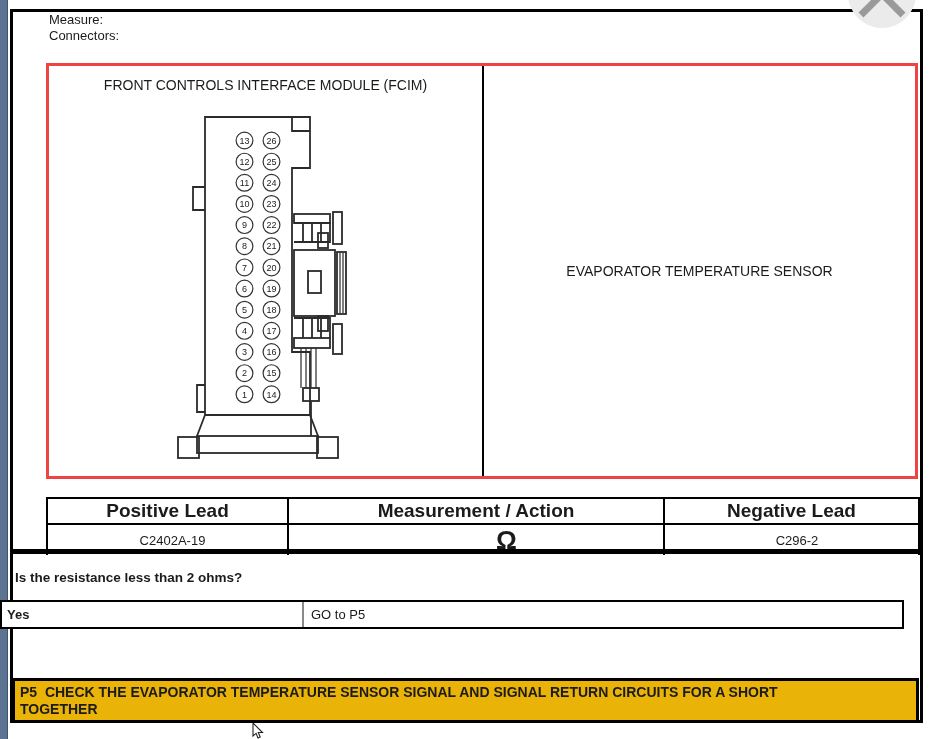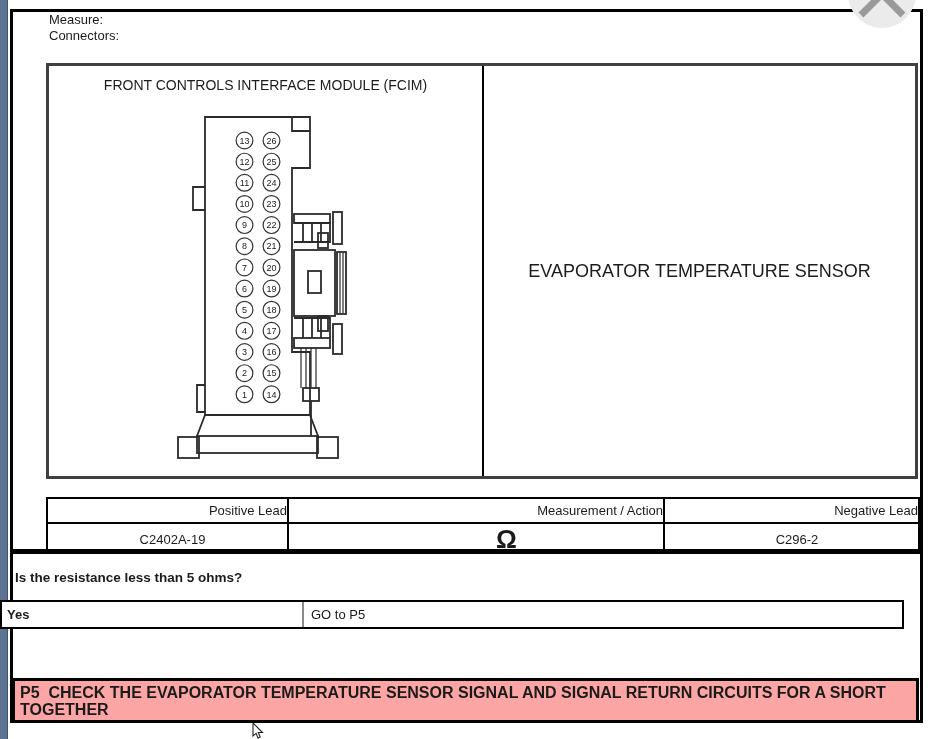--- a/index.html
+++ b/index.html
@@ -11,48 +11,48 @@
     background:var(--frame_blue,#5c7391);border-right:1px solid #41546e;box-sizing:border-box;}
   .strip-right{position:absolute;right:0;top:0;width:11px;height:739px;
     background:var(--frame_blue,#5c7391);border-left:3px solid var(--frame_blue_dark,#253750);box-sizing:border-box;}
   .dialog-frame{position:absolute;left:10px;top:9px;width:913px;height:714px;
     border:3px solid var(--border,#000);box-sizing:border-box;background:transparent;}
   .close-btn{position:absolute;left:848px;top:-40px;width:68px;height:68px;border-radius:50%;
     background:var(--close_circle,#ebebeb);z-index:6;}
   .close-btn svg{position:absolute;left:0;top:0;}
   .hdr-labels{position:absolute;left:49px;top:12px;font-size:13px;line-height:15.5px;z-index:2;}
   .diagram-box{position:absolute;left:46px;top:63px;width:872px;height:416px;
-    border:3px solid #404040;box-sizing:border-box;display:flex;z-index:2;background:#fff;}
+    border:3px solid #ef4444;box-sizing:border-box;display:flex;z-index:2;background:#fff;}
   .diagram-left{width:433px;border-right:2px solid #000;box-sizing:content-box;position:relative;}
   .diagram-right{flex:1;display:flex;align-items:center;justify-content:center;}
   .fcim-title{text-align:center;padding-top:11px;font-size:14px;}
-  .evap-title{font-size:18px;}
+  .evap-title{font-size:14px;}
   .connector-svg{position:absolute;left:168px;top:106px;z-index:3;}
   .meas-table{position:absolute;left:46px;top:497px;z-index:2;}
   .meas-table table{border-collapse:collapse;table-layout:fixed;width:872px;}
   .meas-table th,.meas-table td{border:2px solid #000;overflow:hidden;}
-  .meas-table th{height:21px;font-size:13px;font-weight:normal;text-align:right;padding:1px 0;}
+  .meas-table th{height:21px;font-size:19px;font-weight:bold;text-align:center;padding:1px 0;}
   .meas-table td{height:28px;font-size:13px;text-align:center;vertical-align:middle;}
   .meas-table td.pos{padding-left:11px;}
   .meas-table td.meas{padding-left:62px;font-size:26px;font-weight:bold;line-height:26px;}
   .meas-table td.neg{padding-left:12px;}
   .meas-table table,.meas-table tr:last-child td{border-bottom:none;}
   .full-rule{position:absolute;left:12px;top:549px;width:906px;height:5px;background:#000;z-index:2;}
   .question{position:absolute;left:15px;top:570px;font-size:13.5px;font-weight:bold;z-index:2;}
   .ans{position:absolute;left:0;width:904px;height:29px;border:2px solid #000;box-sizing:border-box;
     display:flex;align-items:center;font-size:13px;z-index:2;background:#fff;}
   .ans .ans-label{font-weight:bold;padding-left:5px;}
   .ans .ans-div{width:2px;align-self:stretch;background:var(--divider_gray,#8a8a8a);}
   .ans .ans-action{padding-left:7px;}
   .ans-yes{top:600px;}
   .ans-yes .ans-label{flex:0 0 295px;}
   .ans-no{top:646px;}
   .ans-no .ans-label{flex:0 0 151px;}
   .p5-box{position:absolute;left:12px;top:678px;width:907px;height:45px;border:3px solid #000;
-    box-sizing:border-box;padding:3px 6px 0 5px;font-size:16px;font-weight:bold;line-height:17px;z-index:2;background:#fca5a5;}
+    box-sizing:border-box;padding:3px 6px 0 5px;font-size:14px;font-weight:bold;line-height:17px;z-index:2;background:#eab308;}
   .cursor{position:absolute;left:252px;top:723px;z-index:9;}
 </style>
 </head>
 <body>
 
 <div class="screen">
 
   <div class="strip-left"></div>
   <div class="strip-right"></div>
 
@@ -182,21 +182,21 @@
       <tr>
         <td class="pos">C2402A-19</td>
         <td class="meas">Ω</td>
         <td class="neg">C296-2</td>
       </tr>
     </tbody>
       </table>
   </div>
   <div class="full-rule"></div>
 
-  <div class="question">Is the resistance less than 5 ohms?</div>
+  <div class="question">Is the resistance less than 2 ohms?</div>
 
   <div class="ans ans-yes">
     <div class="ans-label">Yes</div>
     <div class="ans-div"></div>
     <div class="ans-action">GO to P5</div>
   </div>
 
 
   <div class="p5-box">
     <div>P5&nbsp;&nbsp;CHECK THE EVAPORATOR TEMPERATURE SENSOR SIGNAL AND SIGNAL RETURN CIRCUITS FOR A SHORT</div>

